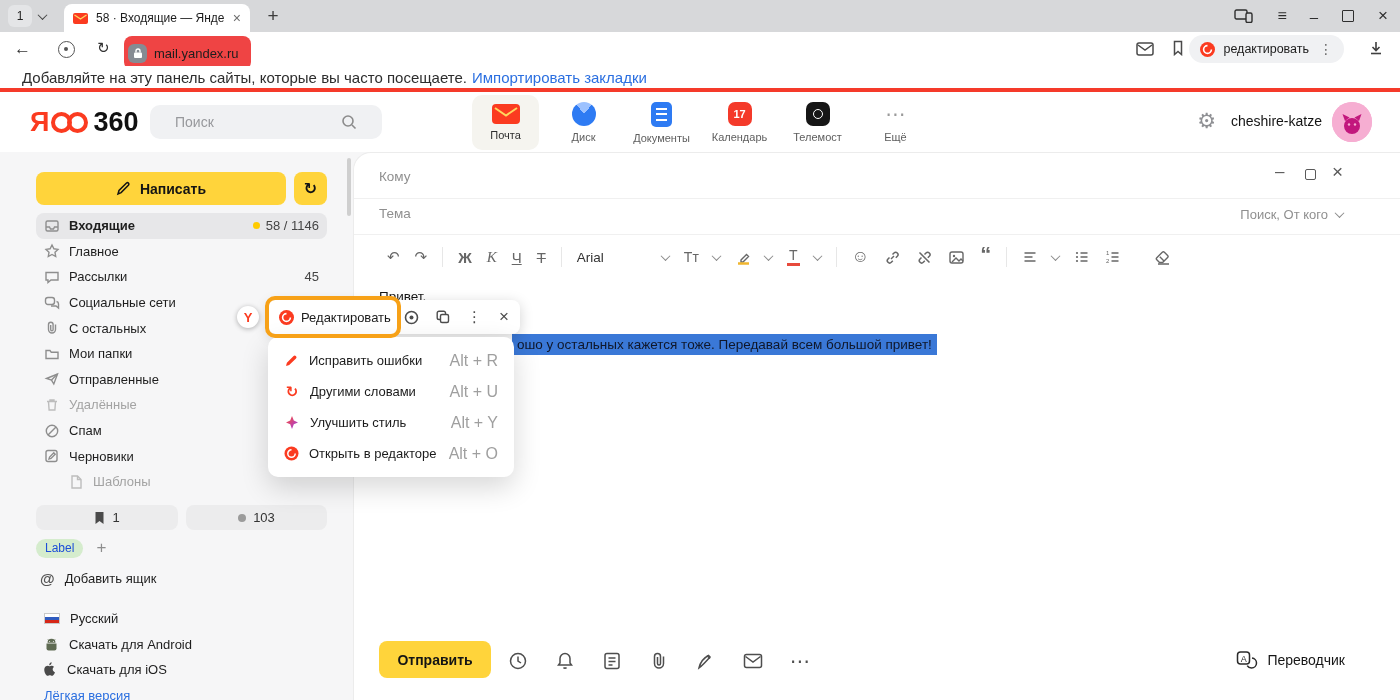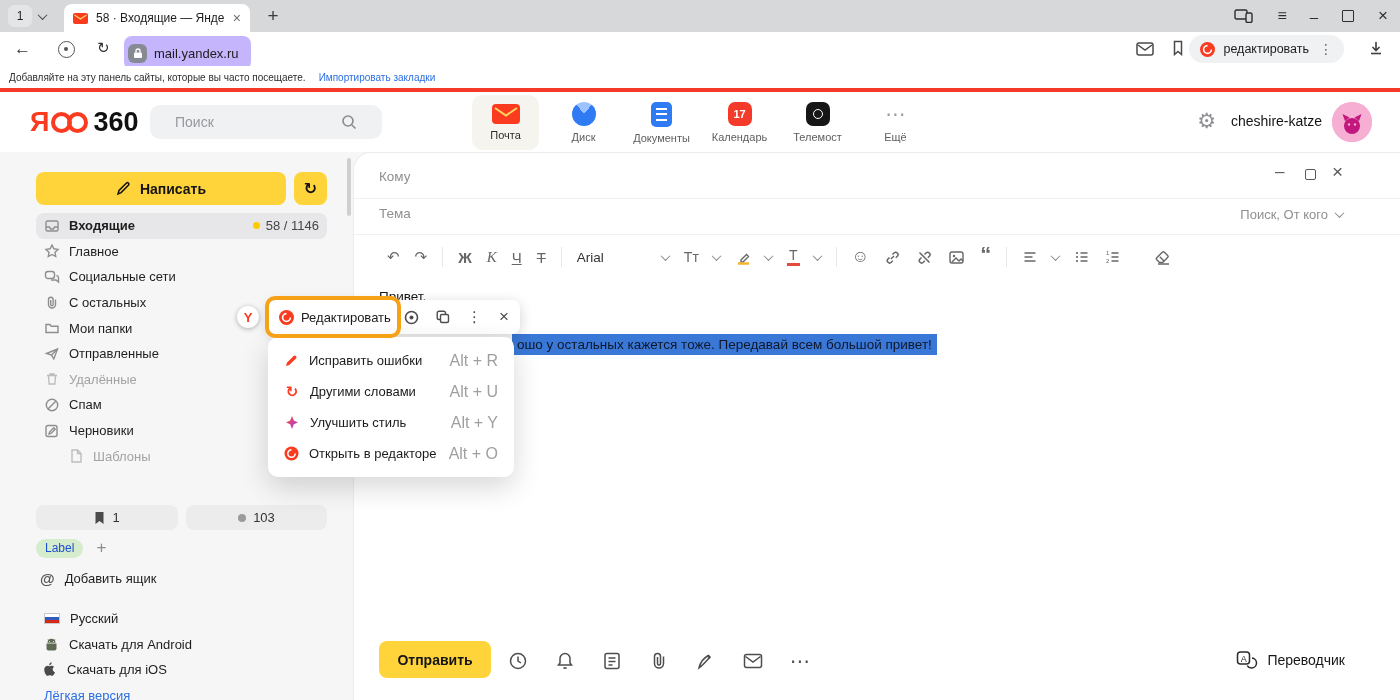--- a/index.html
+++ b/index.html
@@ -20,31 +20,31 @@
   .wg{font-size:15px;color:#2e2e2e}
   .maxbox{width:10px;height:10px;border:1.5px solid #2e2e2e;border-radius:1px}
   .menu-eq{font-size:16px;color:#2e2e2e;letter-spacing:-1px}
 
   
   .addressbar{position:absolute;left:0;top:32px;right:0;height:34px;background:#fff}
   .ab-back{position:absolute;left:14px;top:7px;font-size:17px;color:#333}
   .ab-ring{position:absolute;left:58px;top:9px;width:15px;height:15px;border:1.6px solid #555;border-radius:50%}
   .ab-ring:after{content:"";position:absolute;left:4.5px;top:4.5px;width:4px;height:4px;border-radius:50%;background:#555}
   .ab-refresh{position:absolute;left:97px;top:7px;font-size:15px;color:#333}
-  .urlpill{position:absolute;left:124px;top:4px;height:34px;border-radius:8px;background:#c4b5fd;display:flex;align-items:center;gap:7px;padding:0 12px 0 4px;font-size:13px;color:#1d1d1d}
+  .urlpill{position:absolute;left:124px;top:4px;height:34px;border-radius:8px;background:#ef4444;display:flex;align-items:center;gap:7px;padding:0 12px 0 4px;font-size:13px;color:#1d1d1d}
   .lockbadge{width:19px;height:19px;border-radius:6px;background:#868b93;display:flex;align-items:center;justify-content:center}
   .ab-title{position:absolute;left:300px;right:300px;top:9px;text-align:center;font-size:13px;color:#101010;white-space:nowrap}
   .ab-mail{position:absolute;right:246px;top:10px}
   .ab-flag{position:absolute;right:216px;top:8px}
   .editpill{position:absolute;right:56px;top:3px;height:28px;border-radius:14px;background:#f0f1f3;display:flex;align-items:center;gap:8px;padding:0 11px;font-size:12.5px;color:#1c1c1c}
   .editpill .vdots{color:#6a6a6a;font-size:14px;margin-left:2px}
   .ab-dl{position:absolute;right:16px;top:8px}
 
   
-  .bookmarksbar{position:absolute;left:0;top:66px;right:0;height:22px;background:#fff;display:flex;align-items:center;padding-left:9px;gap:13px;font-size:10px;color:#2d2d2d}
+  .bookmarksbar{position:absolute;left:0;top:66px;right:0;height:22px;background:#fff;display:flex;align-items:center;padding-left:22px;gap:5px;font-size:15px;color:#2d2d2d}
   .blink{color:#2b6fe0}
   .redline{position:absolute;left:0;top:88px;right:0;height:4px;background:#f53a2a}
 
   
   .mailheader{position:absolute;left:0;top:92px;right:0;height:60px;background:#fff}
   .logo{position:absolute;left:30px;top:15px;display:flex;align-items:center;font-weight:bold;font-size:27px;color:#111}
   .logo .ya{color:#fb3b20}
   .ring{width:13px;height:13px;border:4.5px solid #fb3b20;border-radius:50%;display:inline-block;box-sizing:content-box;margin-left:2px}
   .ring+.ring{margin-left:-5px}
   .logo .n360{margin-left:5px}
@@ -295,20 +295,29 @@
           </span>
       </div>
       <div class="frow">
         <svg width="16" height="16" viewBox="0 0 16 16" fill="none" stroke="currentColor" stroke-width="1.4">
             <path d="M8 2l1.9 3.8 4.1.6-3 2.9.7 4.2L8 11.5 4.3 13.5l.7-4.2-3-2.9 4.1-.6z"></path>
           </svg>
         <span>Главное</span>
       </div>
       <div class="frow">
         <svg width="16" height="16" viewBox="0 0 16 16" fill="none" stroke="currentColor" stroke-width="1.4">
+            <path d="M2 3.5h12v7.5H7l-3 2.5v-2.5H2z"></path>
+          </svg>
+        <span>Рассылки</span>
+        <span class="cnt">
+            <span>45</span>
+          </span>
+      </div>
+      <div class="frow">
+        <svg width="16" height="16" viewBox="0 0 16 16" fill="none" stroke="currentColor" stroke-width="1.4">
             <rect x="1.5" y="2.5" width="9" height="7" rx="2.5"></rect>
             <path d="M12.5 6.5a2.5 2.5 0 0 1 2 2.5v4l-2.5-2H7"></path>
           </svg>
         <span>Социальные сети</span>
       </div>
       <div class="frow">
         <svg width="16" height="16" viewBox="0 0 16 16" fill="none" stroke="currentColor" stroke-width="1.4">
             <path d="M11.5 4.5v5a3.5 3.5 0 0 1-7 0v-5a2.3 2.3 0 0 1 4.6 0v5a1.2 1.2 0 0 1-2.4 0V5"></path>
           </svg>
         <span>С остальных</span>

